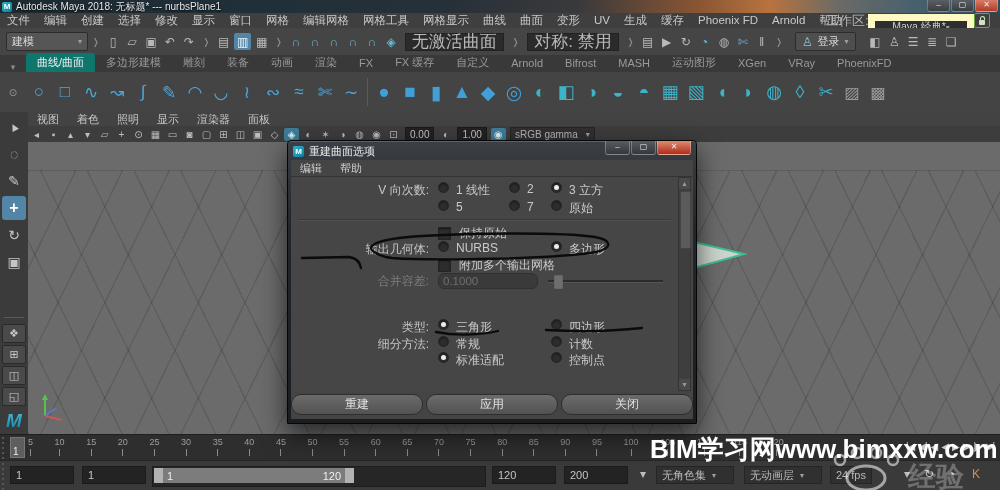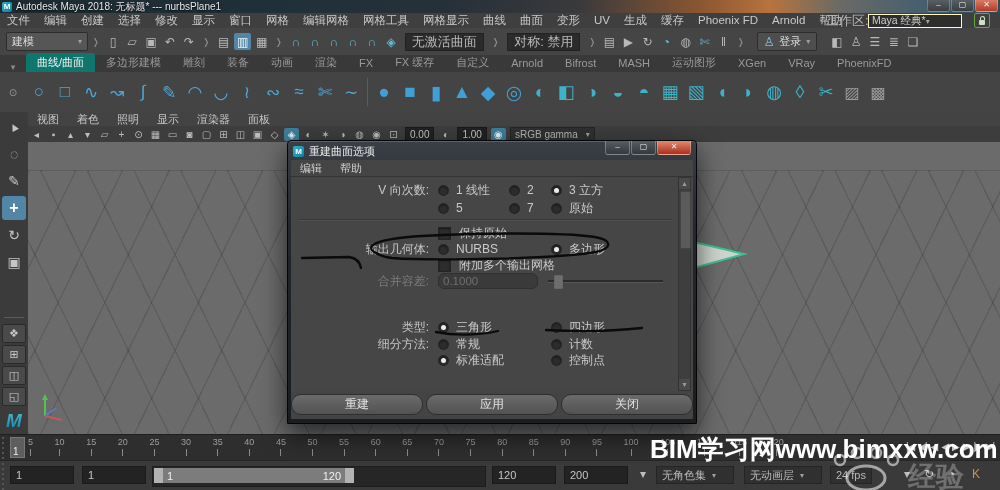--- a/index.html
+++ b/index.html
@@ -19,38 +19,38 @@
   .winbtns{position:absolute;right:2px;top:0;display:flex;}
   .winbtn{width:21px;height:11px;margin-left:1px;border:1px solid rgba(255,255,255,.25);border-top:none;
     background:linear-gradient(#5a5f63,#3a3e42);color:#eee;font-size:8px;line-height:10px;text-align:center;border-radius:0 0 3px 3px;}
   .winbtn.close{background:linear-gradient(#d97b63,#b13a28);}
 
   
   .menubar{left:0;top:13px;width:1000px;height:15px;background:#3f3f3f;border-bottom:1px solid #2e2e2e;
     display:flex;align-items:center;font-size:11.5px;color:#c9c9c9;}
   .mitem{padding:0 7px;white-space:nowrap;}
   .ws-label{position:absolute;left:826px;font-size:13px;color:#b5b5b5;}
-  .ws-box{position:absolute;left:868px;top:1px;width:86px;height:12px;background:#2e2e2e;border:1px solid #fef9c3;
-    font-size:10.5px;color:#cfcfcf;padding:0 3px;display:flex;align-items:center;justify-content:flex-start;}
+  .ws-box{position:absolute;left:868px;top:1px;width:86px;height:12px;background:#2e2e2e;border:7px solid #fef9c3;
+    font-size:10.5px;color:#cfcfcf;padding:0 3px;display:flex;align-items:center;justify-content:center;}
   .lockbox{position:absolute;left:974px;top:0px;width:14px;height:13px;border:1px solid #63a83c;border-radius:2px;
     display:flex;align-items:center;justify-content:center;}
   .lockglyph{width:6px;height:5px;background:#cfe3c2;border-radius:1px;position:relative;margin-top:3px;}
   .lockglyph::before{content:"";position:absolute;left:0.5px;top:-4px;width:3px;height:3px;border:1.5px solid #cfe3c2;border-bottom:none;border-radius:3px 3px 0 0;}
 
   
   .statusline{left:0;top:28px;width:1000px;height:27px;background:#454545;border-bottom:1px solid #2d2d2d;
     display:flex;align-items:center;font-size:11px;}
   .modebox{margin-left:6px;width:70px;height:17px;background:#565656;border:1px solid #2c2c2c;border-radius:2px;
     display:flex;align-items:center;justify-content:space-between;padding:0 5px;color:#ddd;}
   .gsep{color:#8e8e8e;font-size:9px;padding:0 4px;}
   .ic{width:17px;height:17px;margin:0 1px;display:flex;align-items:center;justify-content:center;
     color:#b9b9b9;font-size:12px;border-radius:2px;}
   .ic.active{background:#5285a6;color:#eef6fb;}
   .ic.teal{color:#66b7d3;}
-  .fieldbox{height:16px;background:#2b2b2b;border:1px solid #222;color:#b9b9b9;font-size:13px;
+  .fieldbox{height:16px;background:#2b2b2b;border:1px solid #222;color:#b9b9b9;font-size:17px;
     display:flex;align-items:center;padding:0 6px;margin:0 4px;white-space:nowrap;}
   .loginbox{height:17px;background:#4e4e4e;border:1px solid #2c2c2c;border-radius:2px;display:flex;align-items:center;
     gap:5px;padding:0 6px;margin-left:8px;color:#ddd;}
   .loginbox .pers{color:#7fc3df;font-size:12px;}
 
   
   .shelftabs{left:0;top:55px;width:1000px;height:17px;background:#393939;border-bottom:1px solid #2c2c2c;
     display:flex;align-items:flex-end;font-size:11px;color:#9a9a9a;}
   .shelf-left{width:26px;text-align:center;color:#8a8a8a;font-size:9px;}
   .stab{padding:2px 11px;white-space:nowrap;}
@@ -114,21 +114,21 @@
   .dlg-wb{width:23px;height:13px;margin-left:1px;border:1px solid rgba(255,255,255,.28);border-top:none;
     background:linear-gradient(#585d61,#34383c);color:#eee;font-size:8px;line-height:12px;text-align:center;border-radius:0 0 3px 3px;}
   .dlg-wb.close{width:32px;background:linear-gradient(#e08a70,#ad2e1c);}
   .dlg-inner{background:#444;height:259px;}
   .dlg-menu{height:16px;display:flex;align-items:center;font-size:11px;color:#cfcfcf;border-bottom:1px solid #333;background:#454545;}
   .dlg-menu span{padding:0 9px;}
   .dlg-body{position:relative;height:214px;background:#464646;}
   .drow{position:absolute;left:0;display:flex;align-items:center;height:14px;font-size:12px;color:#cacaca;white-space:nowrap;}
   .dlabel{display:inline-block;width:138px;text-align:right;margin-right:9px;color:#c6c6c6;}
   .opts{display:flex;}
-  .opt{display:inline-flex;align-items:center;gap:7px;}
+  .opt{display:inline-flex;align-items:flex-start;gap:7px;}
   .opts3 .opt:nth-child(1){width:71px;}
   .opts3 .opt:nth-child(2){width:42px;}
   .opts2 .opt:nth-child(1){width:113px;}
   .radio{width:9px;height:9px;border-radius:50%;background:#2d2d2d;border:1px solid #242424;box-shadow:inset 0 1px 2px #191919;flex:none;}
   .opt.sel .radio{display:flex;align-items:center;justify-content:center;}
   .opt.sel .radio::after{content:"";width:5px;height:5px;border-radius:50%;background:#ececec;}
   .chk{width:11px;height:11px;background:#2d2d2d;border:1px solid #242424;box-shadow:inset 0 1px 2px #191919;margin-right:8px;flex:none;}
   .dsep{position:absolute;left:8px;right:22px;height:1px;background:#383838;box-shadow:0 1px 0 #515151;}
   .vfield{width:90px;height:14px;background:#161616;border:1px solid #0e0e0e;color:#d6d6d6;font-size:11.5px;
     display:flex;align-items:center;padding:0 4px;margin-right:10px;}

